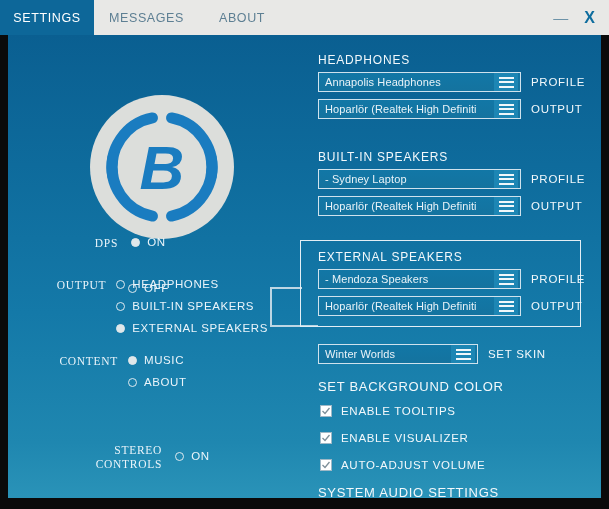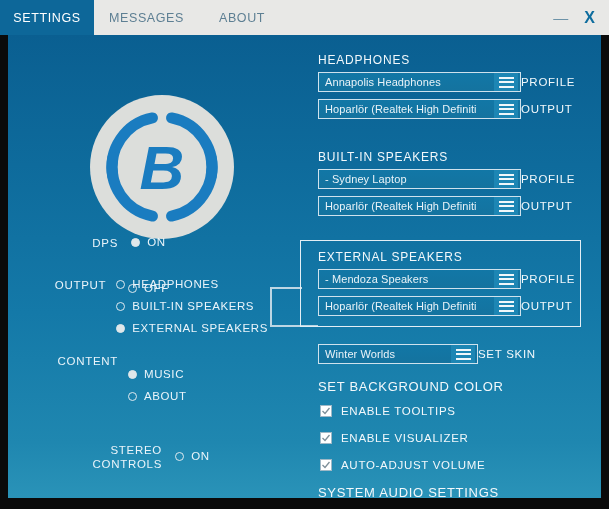--- a/index.html
+++ b/index.html
@@ -27,31 +27,31 @@
   .panel{position:absolute;left:8px;top:35px;width:593px;height:463px;
          background:linear-gradient(180deg,#0a5f91 0%,#0e6b9c 28%,#1479a8 60%,#1f87b0 88%,#2a93b8 100%);
          overflow:hidden;box-sizing:border-box;}
 
   
   .logo{position:absolute;left:78px;top:56px;width:152px;height:152px;}
   .logo svg{display:block;}
 
   
   .lrow{position:absolute;display:flex;align-items:flex-start;}
-  .lbl{color:#eaf4fa;font-size:11.5px;letter-spacing:.7px;text-align:right;line-height:14px;}
+  .lbl{color:#eaf4fa;font-size:11.5px;letter-spacing:.7px;text-align:right;line-height:14px;font-family:Liberation Serif, serif;}
   .opts{display:flex;flex-direction:column;gap:10px;}
   .opts.horiz{flex-direction:column;gap:34px;align-items:center;}
   .opt{display:flex;align-items:center;gap:7px;color:#eaf4fa;font-size:11.5px;letter-spacing:.6px;white-space:nowrap;}
   .radio{width:9px;height:9px;border-radius:50%;border:1.3px solid #dfeaf0;box-sizing:border-box;flex:0 0 auto;}
   .radio.on{background:#dfe7ea;border-color:#dfe7ea;}
 
   
   .rcol{position:absolute;left:302px;top:0;width:291px;height:463px;}
   .sechead{position:absolute;color:#f2f8fb;font-size:12px;letter-spacing:.8px;}
-  .ddrow{position:absolute;display:flex;align-items:center;}
+  .ddrow{position:absolute;display:flex;align-items:center;gap:10px;}
   .dd{width:203px;height:20px;border:1.4px solid #cfe2ed;box-sizing:border-box;
       background:linear-gradient(180deg,#1277a6 0%,#14739f 100%);
       display:flex;align-items:center;position:relative;}
   .dd .val{color:#e9f3f8;font-size:11px;padding-left:6px;white-space:nowrap;overflow:hidden;
            text-overflow:clip;flex:1;letter-spacing:.1px;}
   .burger{width:24px;height:18px;margin-right:2px;background:#1d86b4;
           display:flex;flex-direction:column;justify-content:center;align-items:center;gap:2.5px;flex:0 0 auto;}
   .burger i{display:block;width:15px;height:2px;background:#f0f7fa;}
   .ddlabel{color:#f2f8fb;font-size:11.5px;letter-spacing:.7px;}
 
@@ -131,21 +131,21 @@
         </div>
         <div class="opt">
           <span class="radio on"></span>
           <span>EXTERNAL SPEAKERS</span>
         </div>
       </div>
     </div>
 
     <div class="lrow" style="left:0px;top:319px;width:250px;">
       <div class="lbl" style="width:110px;">CONTENT</div>
-      <div class="opts" style="margin-left:10px;margin-top:14px;">
+      <div class="opts" style="margin-left:10px;">
         <div class="opt">
           <span class="radio on"></span>
           <span>MUSIC</span>
         </div>
         <div class="opt">
           <span class="radio"></span>
           <span>ABOUT</span>
         </div>
       </div>
     </div>

